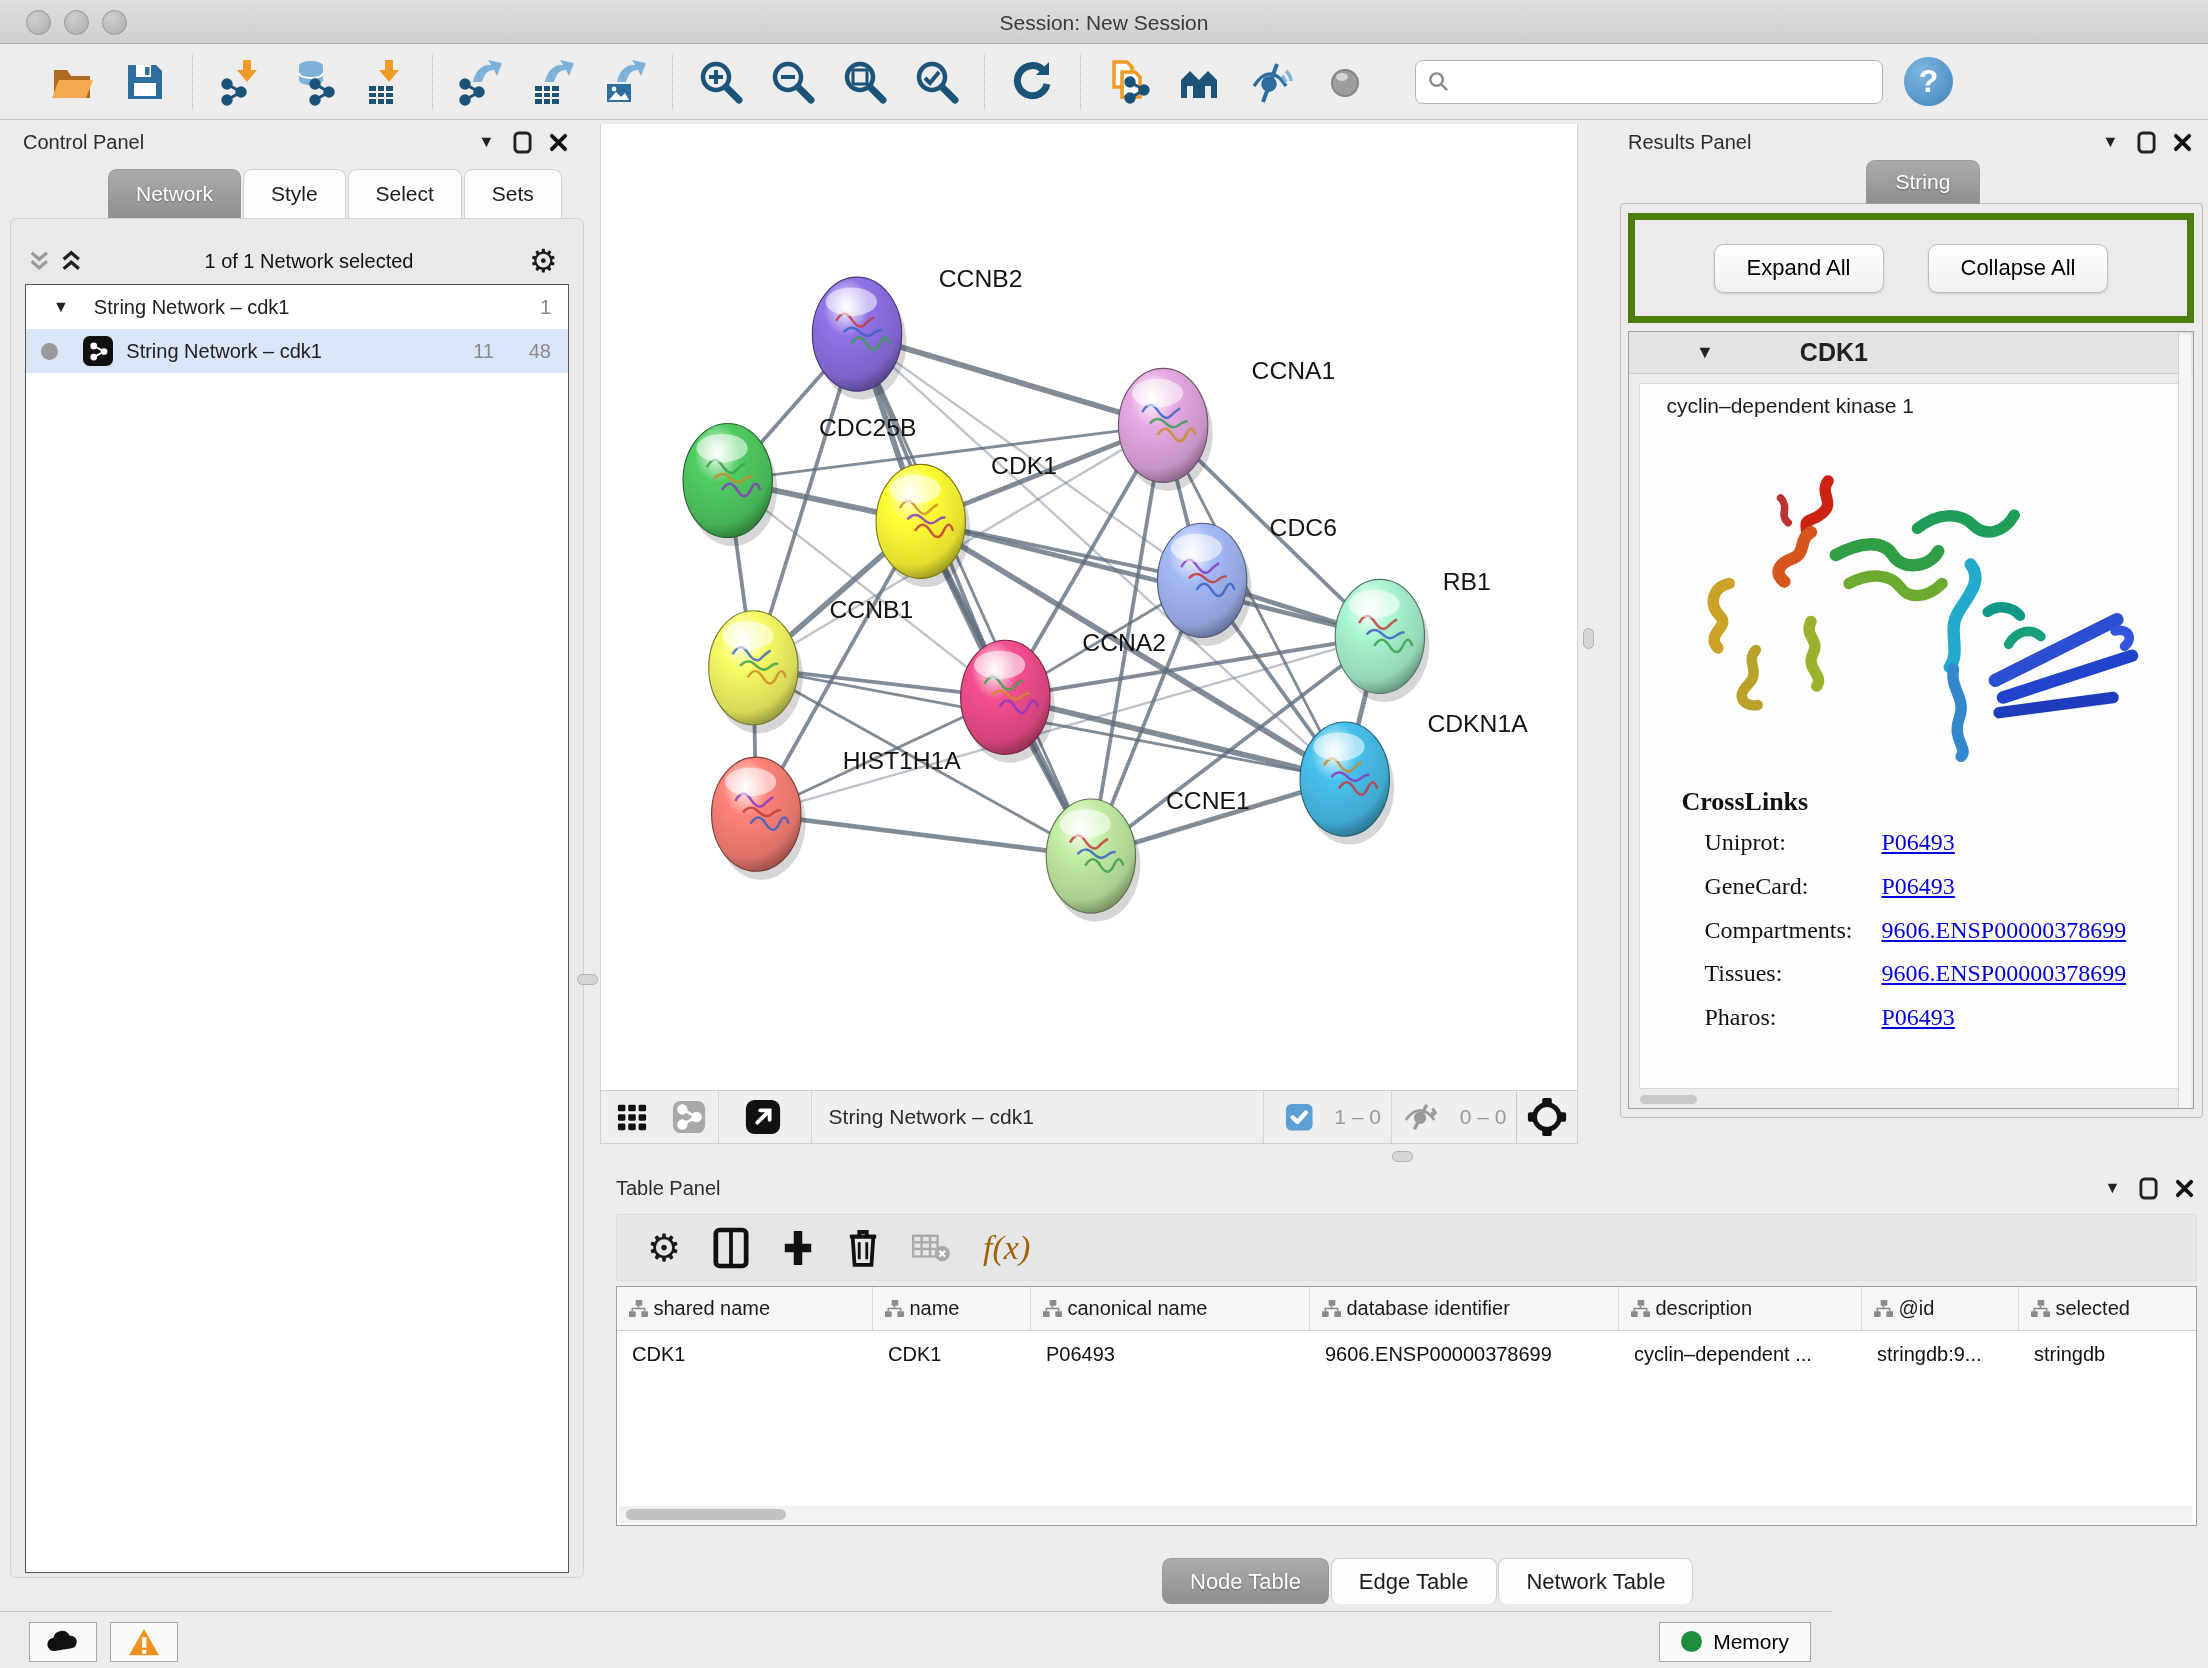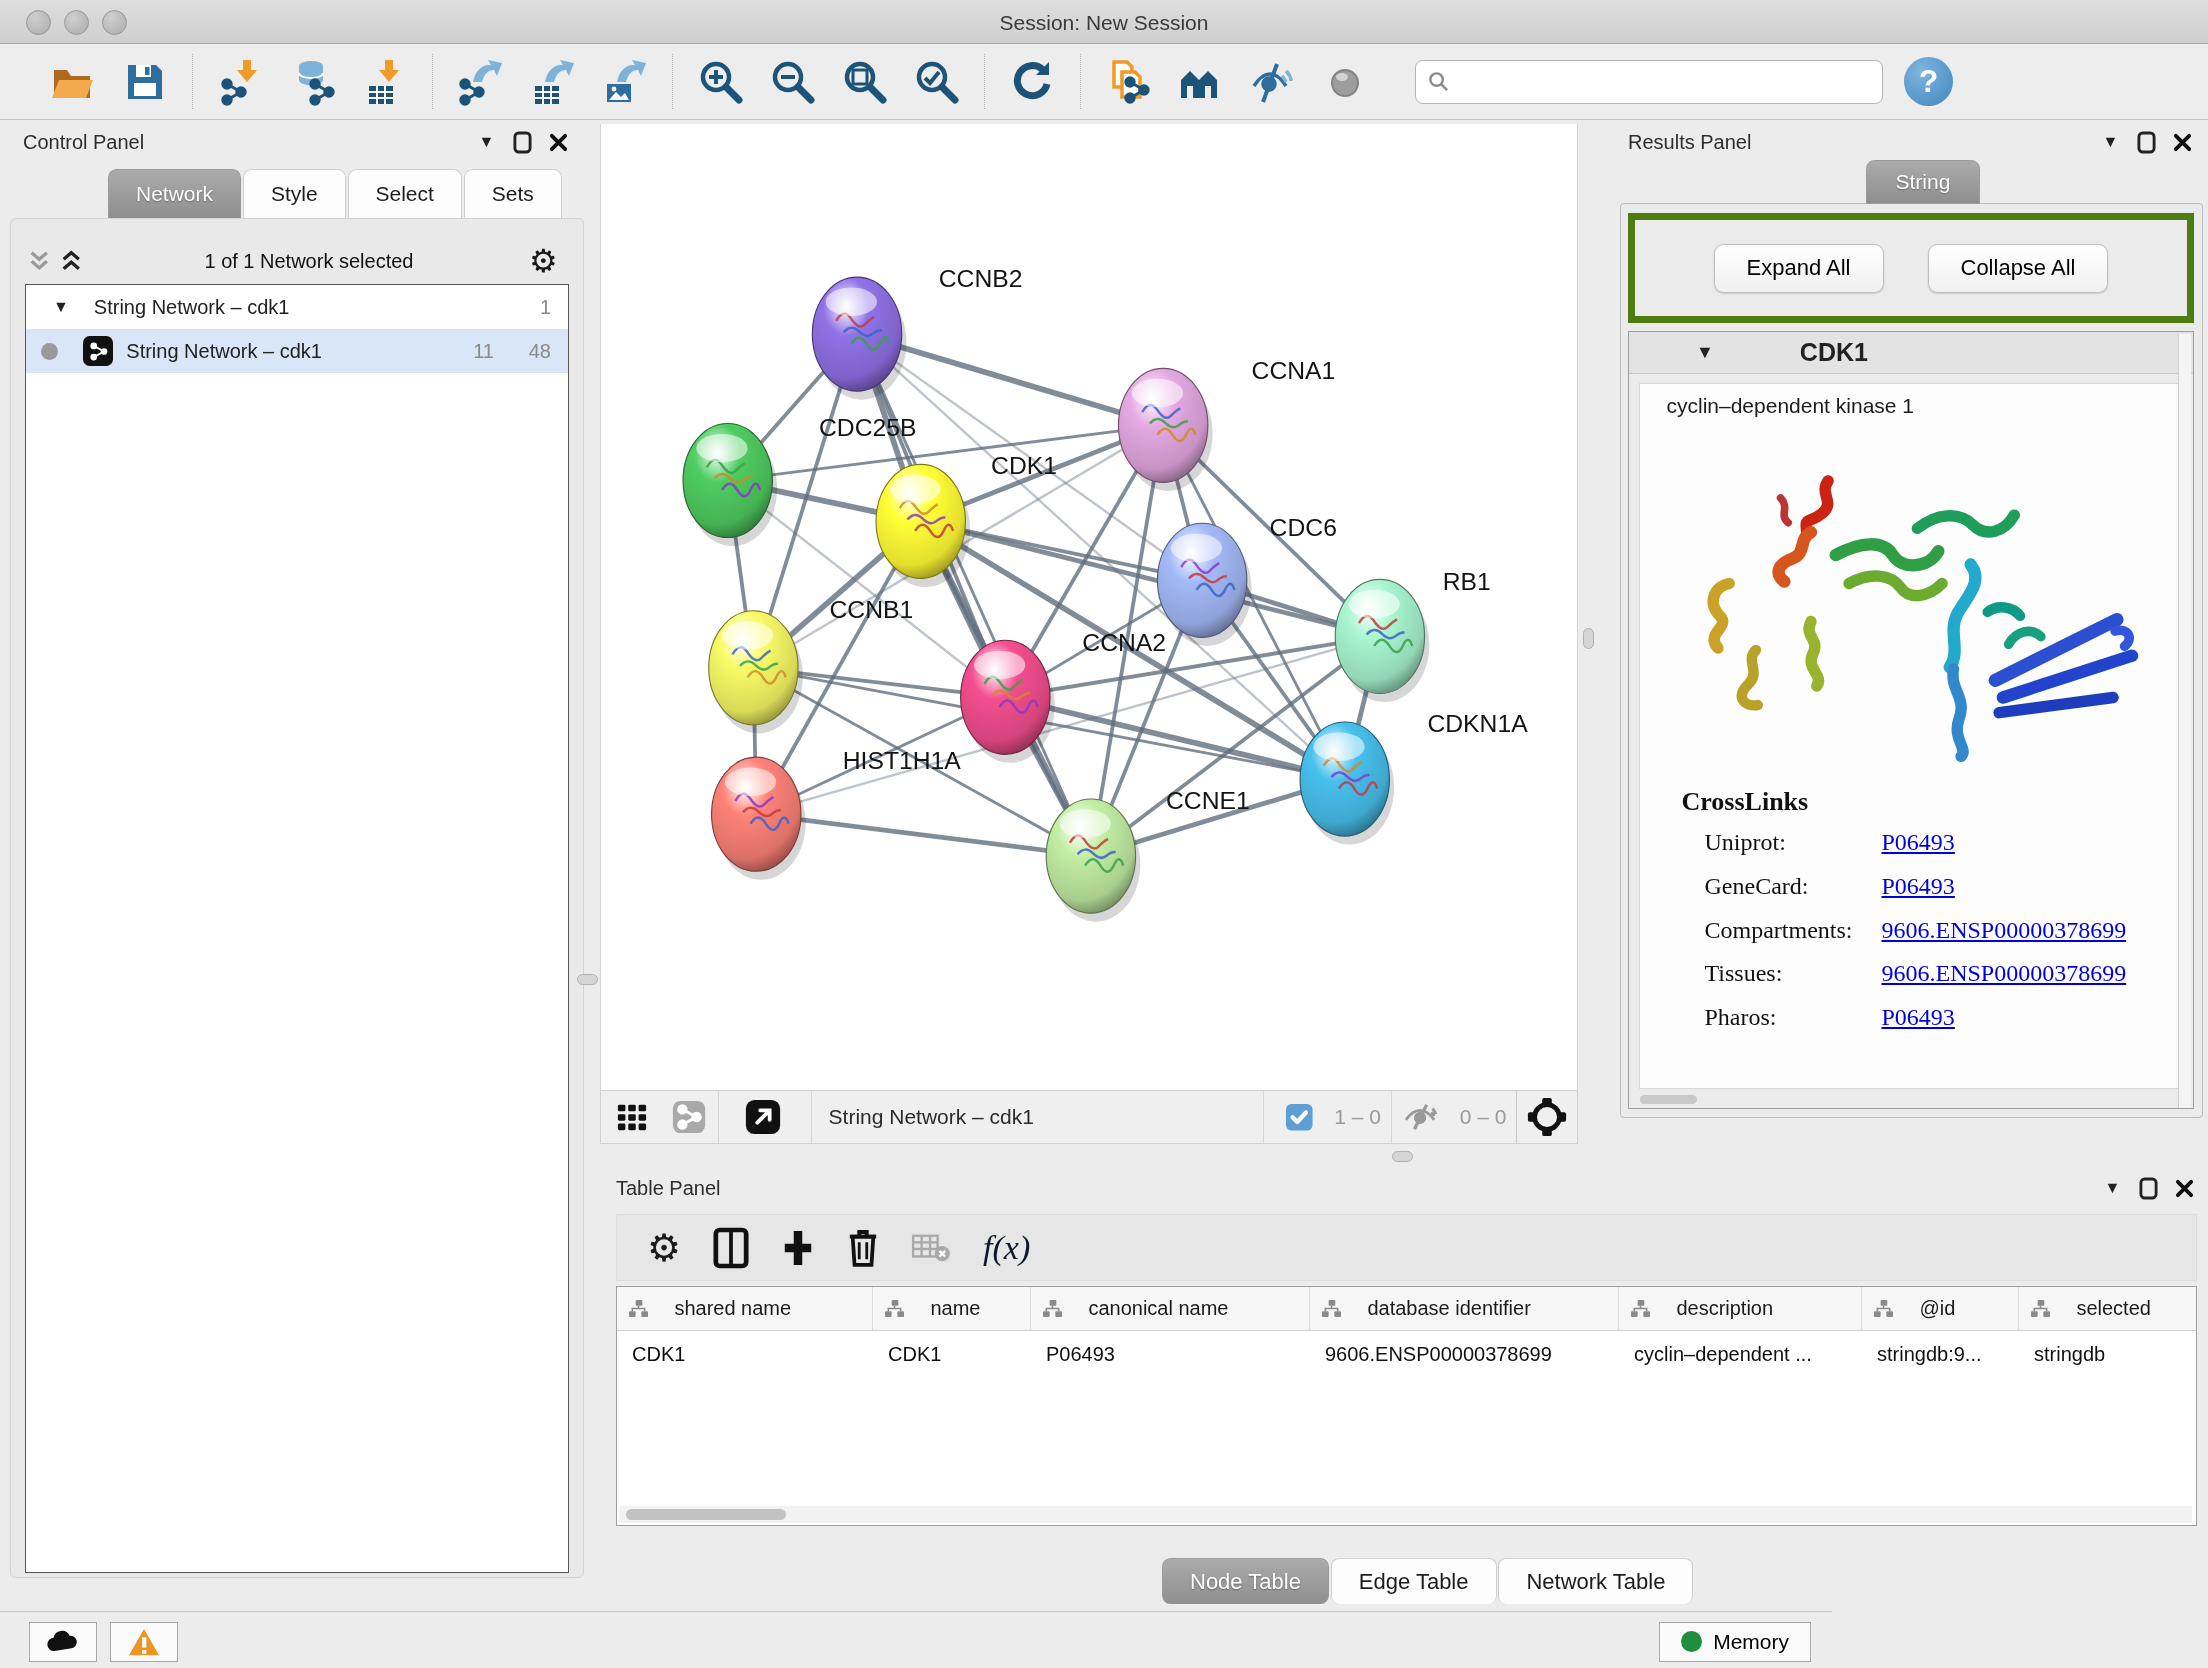--- a/index.html
+++ b/index.html
@@ -77,21 +77,21 @@
   .xl-value { color:#0000dd; text-decoration:underline; cursor:pointer; }
   #results-vscroll { position:absolute; right:1.9px; top:1.9px; width:13.3px; height:774px; background:#f4f4f4; border-left:1px solid #cfcfcf; }
   #results-hthumb { position:absolute; left:11.4px; bottom:3.8px; width:57px; height:9.5px; background:#c9c9c9; border-radius:4.8px; }
 
   
   #table-header-row { left:616px; top:1172px; width:1579px; height:32px; display:flex; justify-content:space-between; align-items:center; }
   #table-toolbar { left:616px; top:1214px; width:1581px; height:67px; background:#e6e6e6; border:1px solid #dcdcdc; display:flex; align-items:center; gap:32px; padding-left:30px; }
   .tt-btn { background:none; border:none; cursor:pointer; display:flex; align-items:center; }
   #table-box { left:616px; top:1286px; width:1581px; height:240px; background:#fff; border:1px solid #9e9e9e; overflow:hidden; }
   #table-head { display:flex; height:44px; background:#f6f6f6; border-bottom:1px solid #cfcfcf; }
-  .th { display:flex; align-items:center; gap:25px; padding-left:11.4px; font-size:20px; color:#1b1b1b; border-right:1px solid #dadada; overflow:hidden; white-space:nowrap; flex:none; }
+  .th { display:flex; align-items:center; gap:4px; padding-left:11.4px; font-size:20px; color:#1b1b1b; border-right:1px solid #dadada; overflow:hidden; white-space:nowrap; flex:none; }
   #table-body-row { display:flex; height:46px; align-items:center; }
   .td { padding-left:15px; font-size:20px; color:#101010; overflow:hidden; white-space:nowrap; flex:none; }
   #table-hscroll { position:absolute; left:1.9px; bottom:1.9px; width:1573px; height:17px; background:#f2f2f2; }
   #table-hthumb { position:absolute; left:7.6px; top:2.9px; width:160px; height:11.4px; background:#c2c2c2; border-radius:5.7px; cursor:pointer; }
   #table-tabs { left:1122px; top:1558px; }
   #table-tabs .tab { border-radius:8px; height:46px; font-size:22px; }
   #table-tabs .tab.selected { border-radius:8.6px; }
 
   
   #status-bar { left:0; top:1611px; width:1832px; height:57px; background:#ececec; border-top:1px solid #c8c8c8; }
@@ -758,21 +758,21 @@
           <rect x="2" y="4" width="26" height="22"></rect>
           <line x1="2" y1="11" x2="28" y2="11"></line>
           <line x1="2" y1="18" x2="28" y2="18"></line>
           <line x1="11" y1="4" x2="11" y2="26"></line>
           <line x1="20" y1="4" x2="20" y2="26"></line>
         </g>
         <circle cx="33" cy="23" r="8" fill="#a9a9a9"></circle>
         <path d="M30 20l6 6M36 20l-6 6" stroke="#fff" stroke-width="2.5"></path>
       </svg>
   </button>
-  <button class="tt-btn" style="font-family:'Liberation Serif',serif;font-style:italic;font-size:34px;color:#0f172a">f(x)</button>
+  <button class="tt-btn" style="font-family:'Liberation Serif',serif;font-style:italic;font-size:34px;color:#a16207">f(x)</button>
 </div>
 <div id="table-box" class="abs">
   <div id="table-head">
       <div class="th" style="width: 256px;">
         <svg width="21" height="19" viewBox="0 0 22 20">
           <g fill="#8a8a8a">
             <rect x="8" y="1" width="7" height="6" rx="1"></rect>
             <rect x="1" y="13" width="7" height="6" rx="1"></rect>
             <rect x="14" y="13" width="7" height="6" rx="1"></rect>
             <path d="M11 7v3M4.5 13v-3h13v3" stroke="#8a8a8a" stroke-width="1.6" fill="none"></path>

